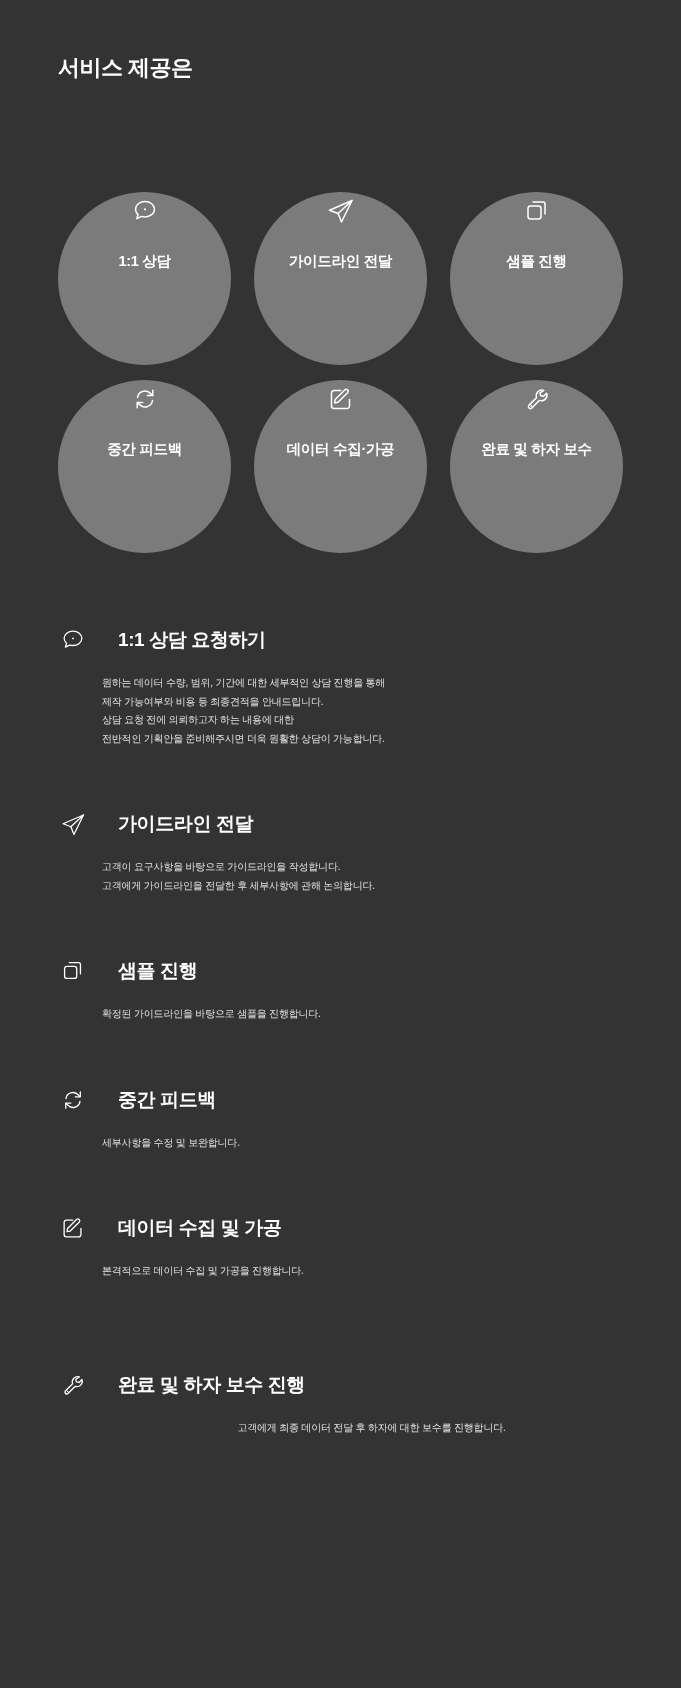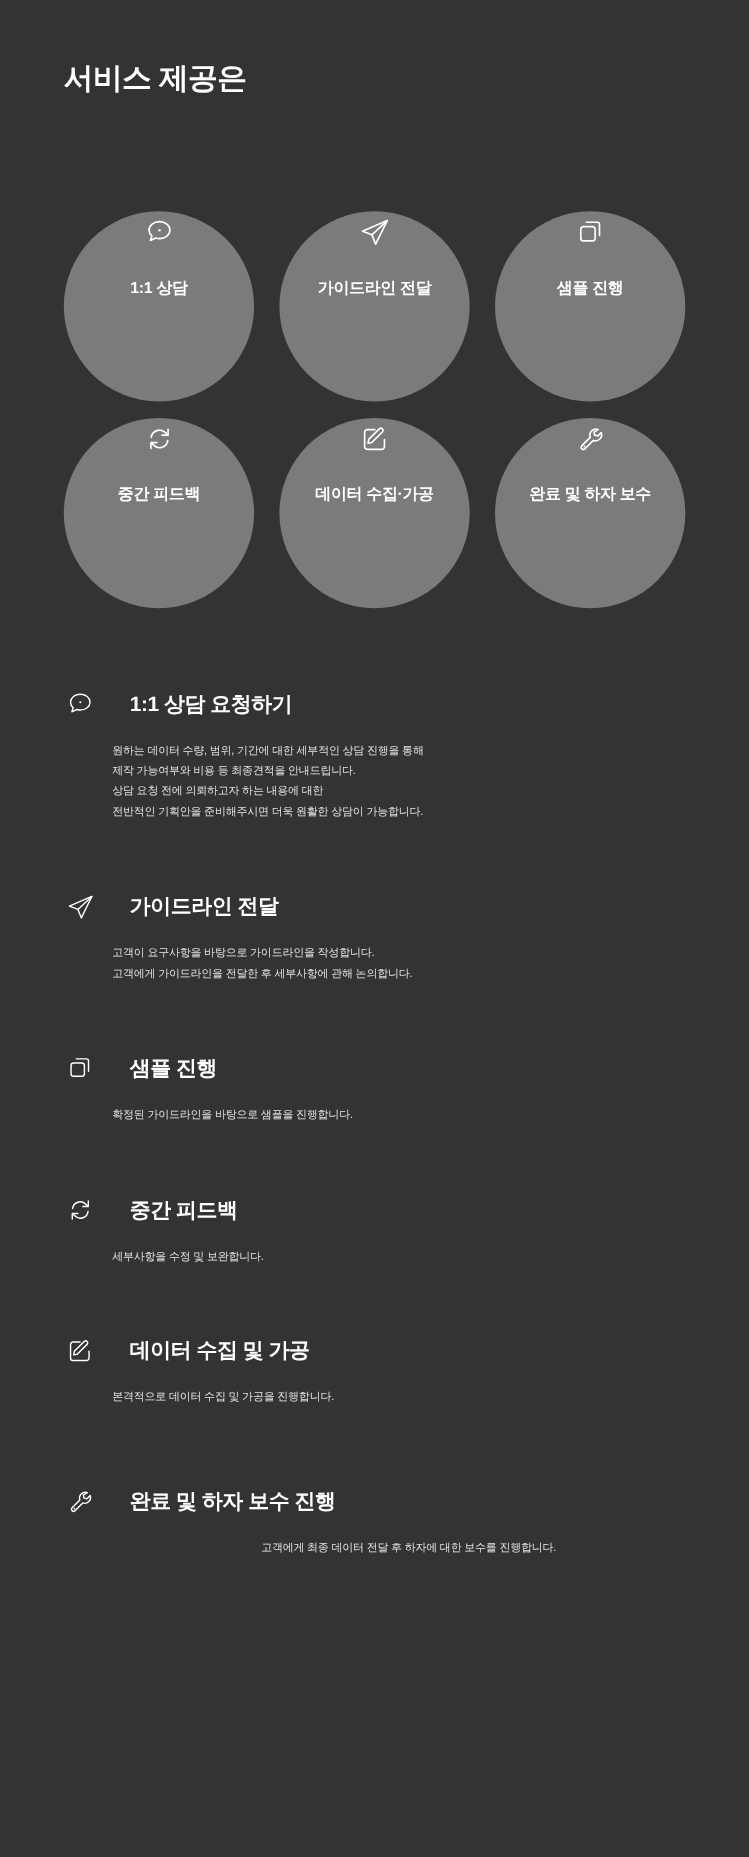--- a/index.html
+++ b/index.html
@@ -19,21 +19,21 @@
     height: 1688px;
     background: #333333;
     padding: 0;
   }
 
   
   .heading {
     position: absolute;
     left: 58px;
     top: 52px;
-    font-size: 27px;
+    font-size: 22px;
     font-weight: bold;
     line-height: 1.45;
     color: #ffffff;
     letter-spacing: -0.5px;
   }
   .heading .line { display: block; white-space: nowrap; }
 
   
   .circles {
     position: absolute;
@@ -111,21 +111,21 @@
     line-height: 1.85;
     color: #e3e3e3;
     letter-spacing: -0.2px;
   }
   .step-body p { white-space: nowrap; }
 
   .s1 { margin-bottom: 56px; }
   .s2 { margin-bottom: 56px; }
   .s3 { margin-bottom: 56px; }
   .s4 { margin-bottom: 56px; }
-  .s5 { margin-bottom: 64px; }
+  .s5 { margin-bottom: 84px; }
   .s7 { margin-bottom: 0; text-align: center; }
 
   svg { display: block; }
 </style>
 </head>
 <body>
 
 <div class="page">
 
   <div class="heading">

